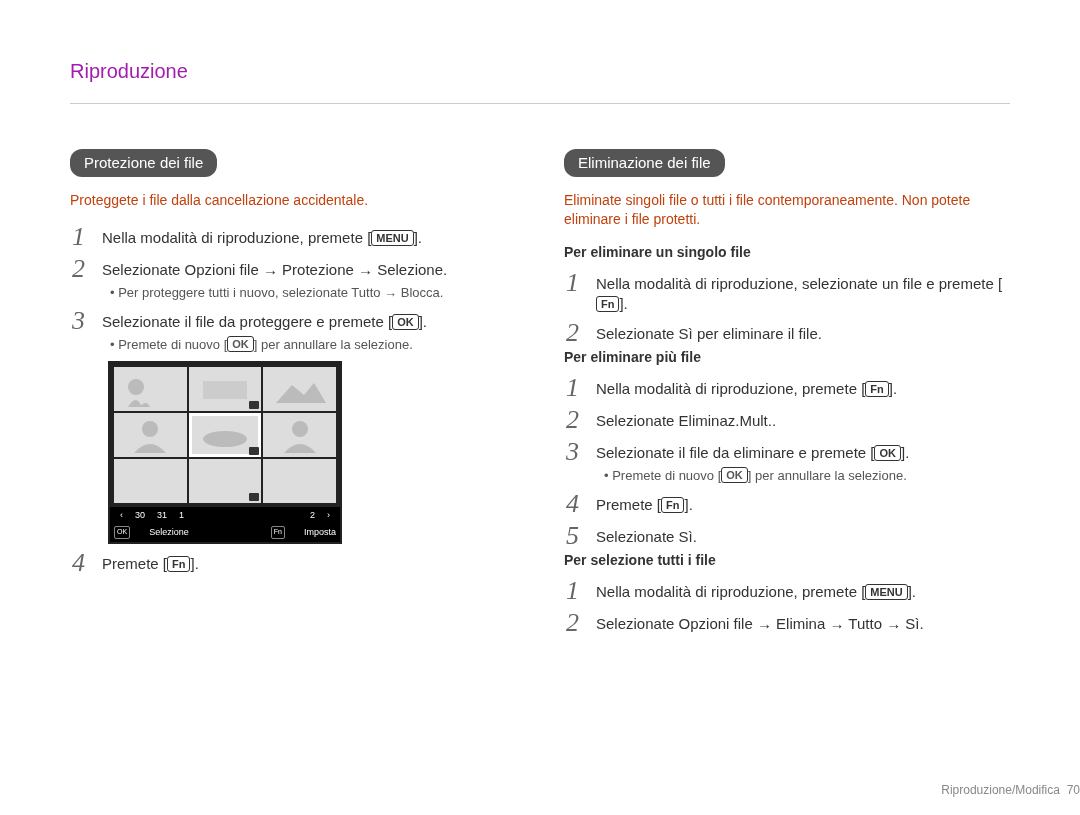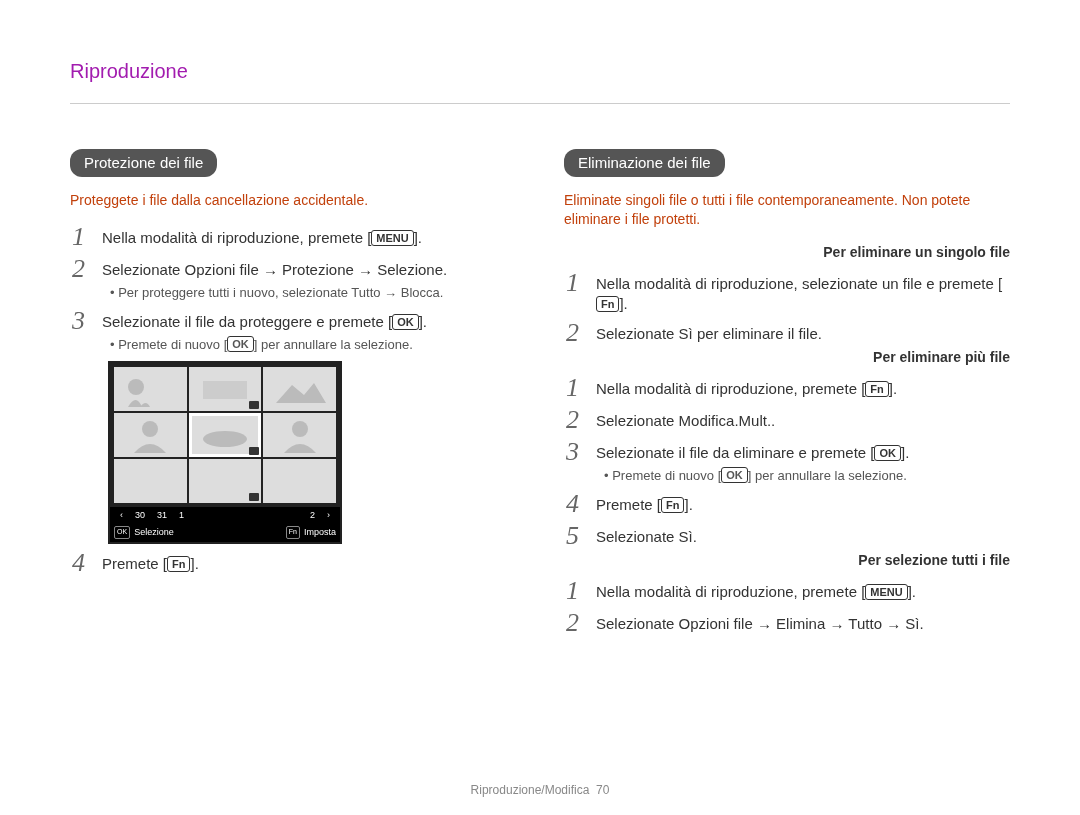--- a/index.html
+++ b/index.html
@@ -83,21 +83,20 @@
     font-size: 11px;
     font-weight: bold;
     vertical-align: 1px;
     line-height: 14px;
     font-family: Arial, sans-serif;
   }
   .subhead {
     font-weight: bold;
     font-size: 14px;
     margin-bottom: 8px;
-    text-align: right;
   }
   .screenshot {
     width: 230px;
     border: 2px solid #222;
     margin-left: 38px;
     margin-top: 8px;
     margin-bottom: 4px;
     background: #444;
   }
   .thumbgrid {
@@ -136,34 +135,34 @@
     justify-content: space-between;
     padding: 2px 4px;
   }
   .datebar span { margin: 0 6px; }
   .bottombar {
     display: flex;
     background: #000;
     color: #fff;
     font-size: 9px;
     padding: 3px 4px;
-    gap: 4px;
+    gap: 19px;
   }
   .bottombar .key {
     border: 1px solid #888;
     padding: 0 2px;
     font-size: 7px;
     border-radius: 2px;
   }
   .thumb svg { width: 60px; height: 36px; }
   .footer {
     position: absolute;
     bottom: 18px;
     left: 0; right: 0;
-    text-align: center;
+    text-align: right;
     font-size: 12px;
     color: #888;
   }
 </style>
 </head>
 <body>
 
 <div class="page">
   <div class="header">Riproduzione</div>
 
@@ -290,21 +289,21 @@
         <div class="steptext"><span>Selezionate </span><span class="bold">Sì</span><span> per eliminare il file.</span></div>
       </div>
 
       <div class="subhead">Per eliminare più file</div>
       <div class="step">
         <div class="stepnum">1</div>
         <div class="steptext"><span>Nella modalità di riproduzione, premete [</span><span class="btn">Fn</span><span>].</span></div>
       </div>
       <div class="step">
         <div class="stepnum">2</div>
-        <div class="steptext"><span>Selezionate </span><span class="bold">Modifica.Mult.</span><span>.</span></div>
+        <div class="steptext"><span>Selezionate </span><span class="bold">Eliminaz.Mult.</span><span>.</span></div>
       </div>
       <div class="step">
         <div class="stepnum">3</div>
         <div class="steptext"><span>Selezionate il file da eliminare e premete [</span><span class="btn">OK</span><span>].</span></div>
       </div>
       <div class="sub">
         <span>Premete di nuovo [</span><span class="btn">OK</span><span>] per annullare la selezione.</span>
       </div>
       <div class="step">
         <div class="stepnum">4</div>

